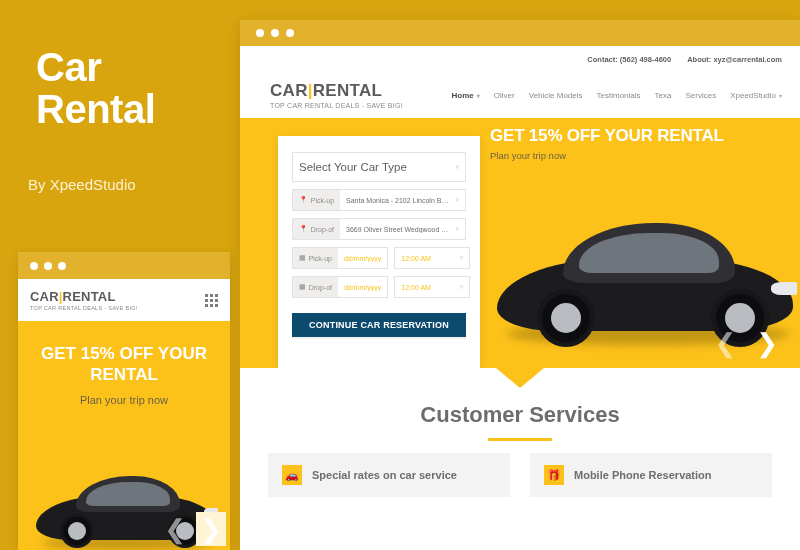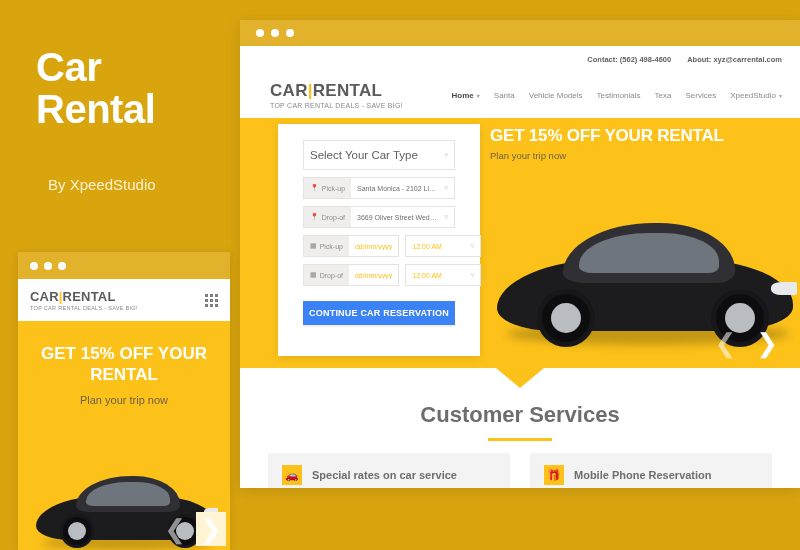--- a/index.html
+++ b/index.html
@@ -16,21 +16,21 @@
   .promo-title {
     position: absolute; left: 36px; top: 46px;
     color: #ffffff; font-size: 40px; font-weight: bold;
     line-height: 42px; letter-spacing: -0.5px;
   }
   .promo-sub {
     position: absolute; left: 36px; top: 134px;
     color: #ffffff; font-size: 27px; font-weight: 300; line-height: 30px;
   }
   .promo-by {
-    position: absolute; left: 48px; top: 176px;
+    position: absolute; left: 28px; top: 176px;
     color: #fdf1cf; font-size: 15px; font-weight: 400;
   }
 
   
   .mobile {
     position: absolute; left: 18px; top: 252px; width: 212px; height: 298px;
     background: #ffffff; overflow: hidden;
     box-shadow: 0 2px 10px rgba(0,0,0,0.12);
   }
   .mobile-bar {
@@ -93,21 +93,21 @@
   .m-arrows { position: absolute; right: 4px; bottom: 4px; display: flex; align-items: center; gap: 10px; }
   .chev {
     font-size: 26px; line-height: 26px; font-weight: 300; color: #ffffff;
     font-family: "DejaVu Sans", sans-serif;
   }
   .chev.faded { color: rgba(255,255,255,0.55); }
   .m-arrow-box { width: 30px; height: 34px; background: #fff4d4; display: flex; align-items: center; justify-content: center; }
 
   
   .browser {
-    position: absolute; left: 240px; top: 20px; width: 560px; height: 468px;
+    position: absolute; left: 240px; top: 20px; width: 560px; height: 530px;
     background: #ffffff; overflow: hidden;
     box-shadow: 0 3px 14px rgba(0,0,0,0.13);
   }
   .browser-bar {
     height: 26px; background: #e2b22c; display: flex; align-items: center;
     padding-left: 16px; gap: 7px;
   }
 
   .topbar {
     height: 26px; display: flex; align-items: center; justify-content: flex-end;
@@ -150,22 +150,22 @@
   .notch {
     position: absolute; left: 50%; transform: translateX(-50%);
     width: 0; height: 0; border-left: 24px solid transparent;
     border-right: 24px solid transparent; border-top: 20px solid #fcc21a;
     top: 0;
   }
   .notch-wrap { position: relative; height: 20px; background: #ffffff; }
 
   
   .form-card {
-    position: absolute; left: 38px; top: 6px; width: 202px; height: 232px;
-    background: #ffffff; padding: 16px 25px;
+    position: absolute; left: 38px; top: 18px; width: 202px; height: 232px;
+    background: #ffffff; padding: 16px 14px;
     box-shadow: 0 2px 8px rgba(0,0,0,0.10);
   }
   .fld {
     display: flex; align-items: center; height: 22px;
     border: 1px solid #e3e3e3; background: #fff; margin-bottom: 7px;
   }
   .fld.tall { height: 30px; }
   .fld-label {
     display: flex; align-items: center; gap: 3px; height: 100%;
     background: #f0eeec; color: #8d8d8d; font-size: 7px; padding: 0 6px;
@@ -175,21 +175,21 @@
     flex: 1; font-size: 7px; color: #6e6e6e; padding: 0 6px;
     overflow: hidden; white-space: nowrap; text-overflow: ellipsis;
   }
   .fld-val.ph { color: #fcc21a; }
   .fld-val.big { font-size: 11.5px; color: #5e5e5e; }
   .fld-caret { font-size: 7px; color: #bdbdbd; padding-right: 6px; }
   .row2 { display: flex; gap: 6px; }
   .row2 .fld { flex: 1; margin-bottom: 7px; }
   .row2 .fld.time { flex: 0 0 76px; }
   .cta {
-    margin-top: 8px; height: 24px; background: #3b82f6; color: #ffffff;
+    margin-top: 8px; height: 24px; background: #0c4a6e; color: #ffffff;
     font-size: 9px; font-weight: bold; letter-spacing: 0.2px;
     display: flex; align-items: center; justify-content: center;
     box-shadow: 0 2px 0 rgba(0,0,0,0.06);
   }
   .pin, .cal { font-size: 7px; }
 
   
   .services { background: #ffffff; padding-top: 14px; }
   .svc-title { text-align: center; font-size: 22px; font-weight: bold; color: #6d6d6d; }
   .svc-sub { text-align: center; font-size: 8.5px; color: #8d8d8d; margin-top: 8px; }
@@ -278,21 +278,21 @@
     <div class="nav-row">
       <div class="brand">
         <div class="logo-main"><span>CAR</span><span class="bar">|</span><span>RENTAL</span></div>
         <div class="logo-tag">TOP CAR RENTAL DEALS - SAVE BIG!</div>
       </div>
       <div class="nav">
         <span class="nav-item active">
           <span>Home</span>
           <span class="caret">▾</span>
         </span>
-        <span class="nav-item">Santa</span>
+        <span class="nav-item">Oliver</span>
         <span class="nav-item">Vehicle Models</span>
         <span class="nav-item">Testimonials</span>
         <span class="nav-item">Texa</span>
         <span class="nav-item">Services</span>
         <span class="nav-item">
           <span>XpeedStudio</span>
           <span class="caret">▾</span>
         </span>
       </div>
     </div>

